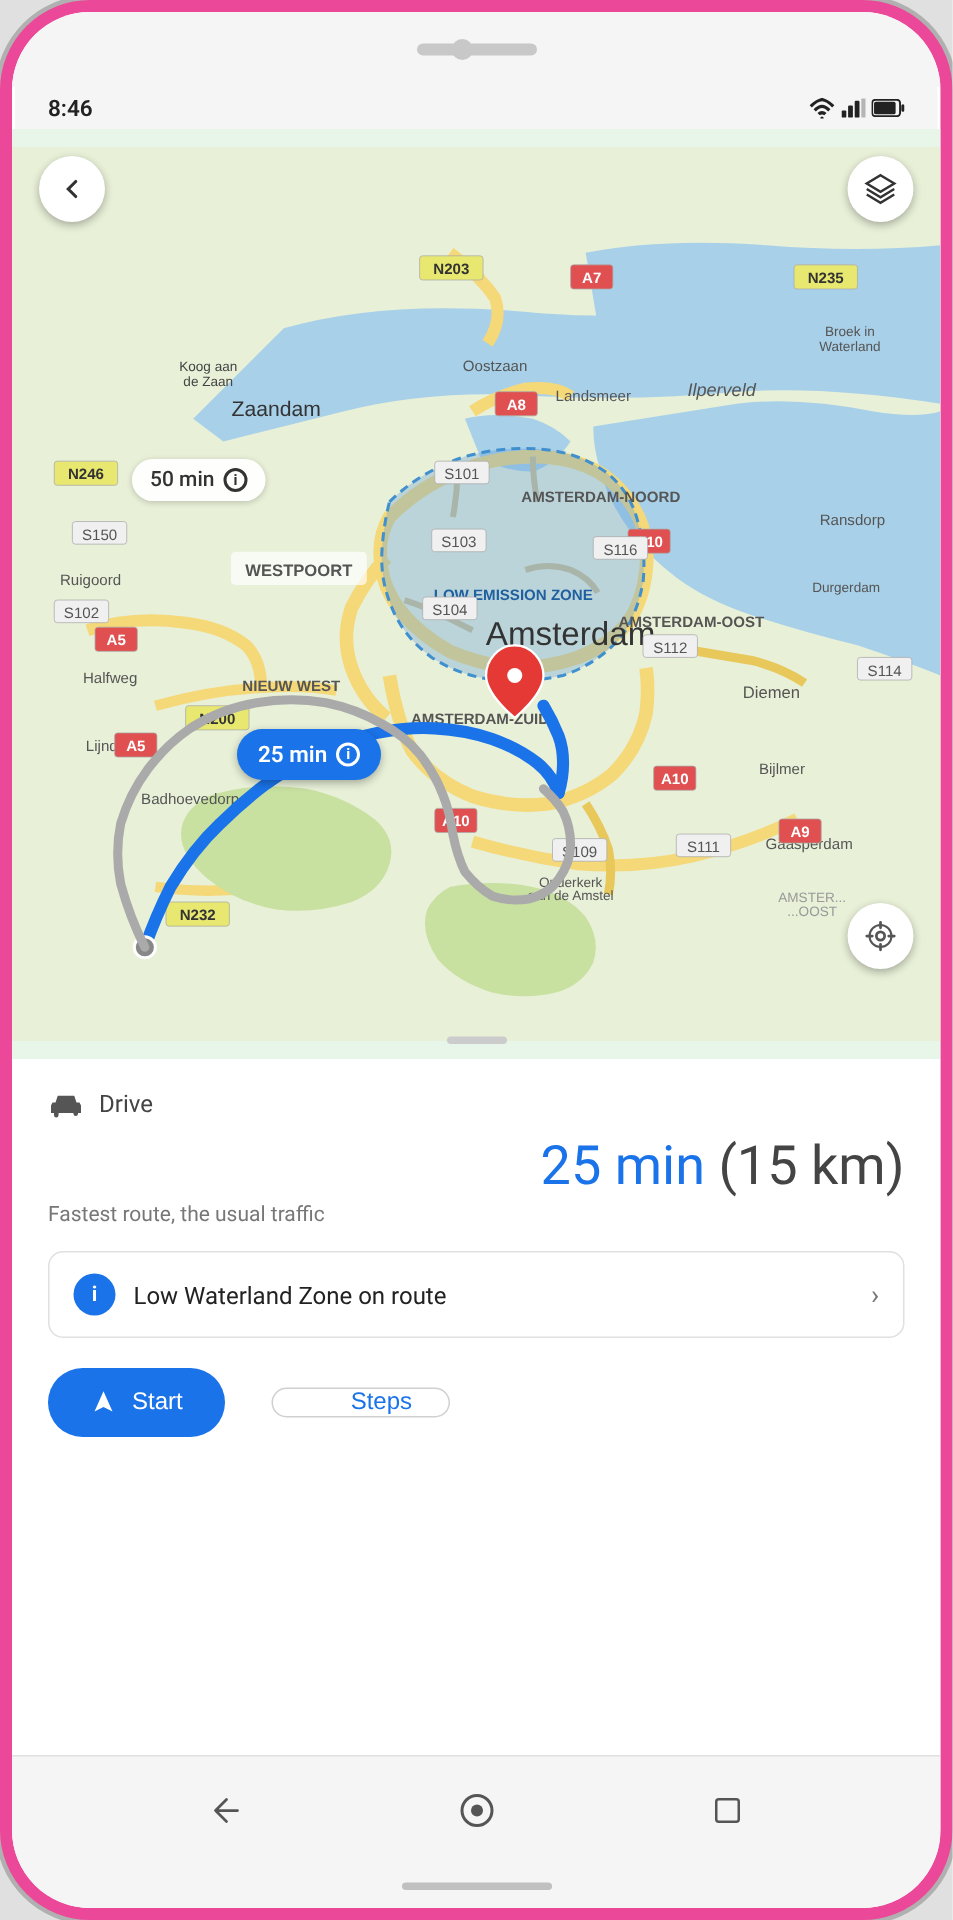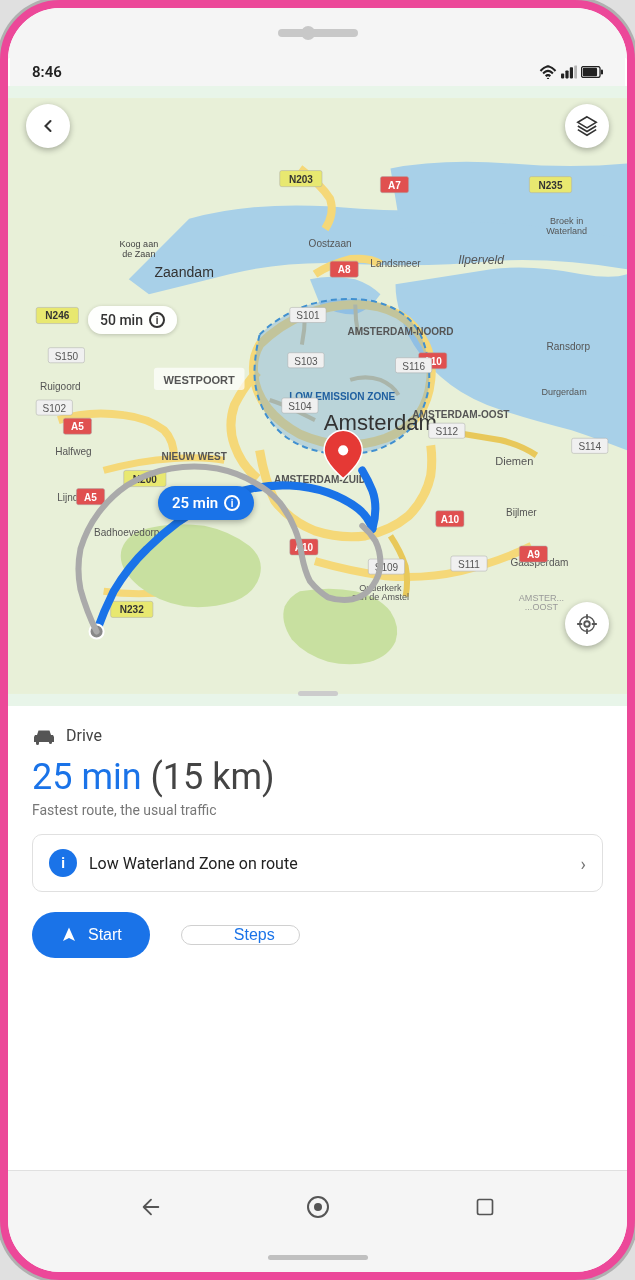--- a/index.html
+++ b/index.html
@@ -207,20 +207,21 @@
     .drive-label {
       font-size: 16px;
       color: #444;
       font-weight: 400;
     }
     .route-time {
       font-size: 36px;
       font-weight: 400;
       color: #1a73e8;
       margin-bottom: 4px;
+      text-align: right;
     }
     .route-time .km {
       color: #444;
       font-weight: 400;
     }
     .route-desc {
       font-size: 14px;
       color: #777;
       margin-bottom: 16px;
     }

